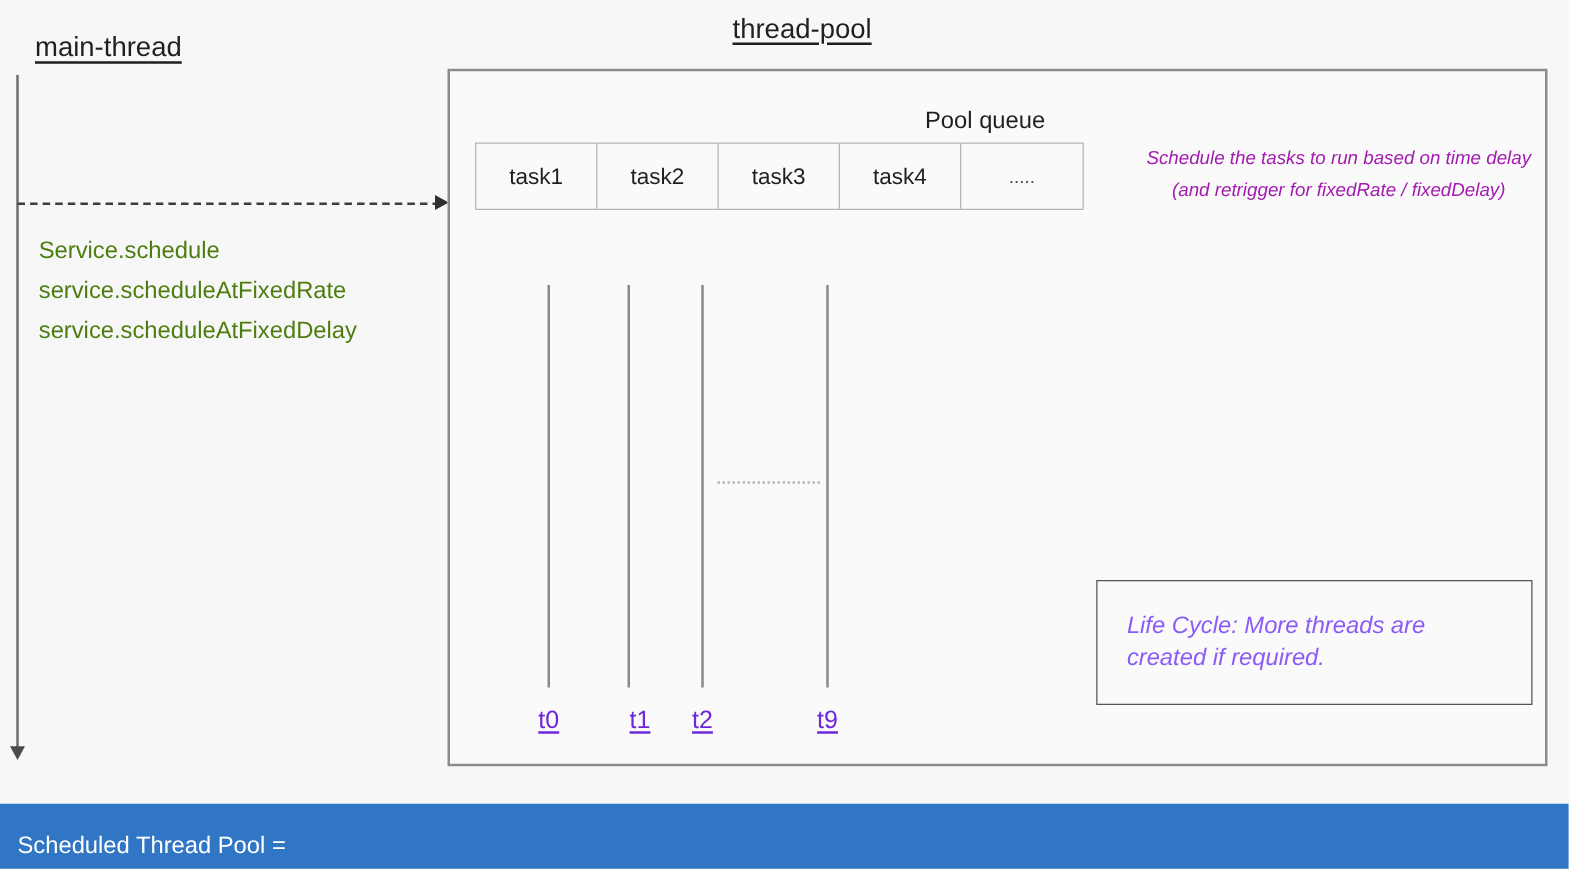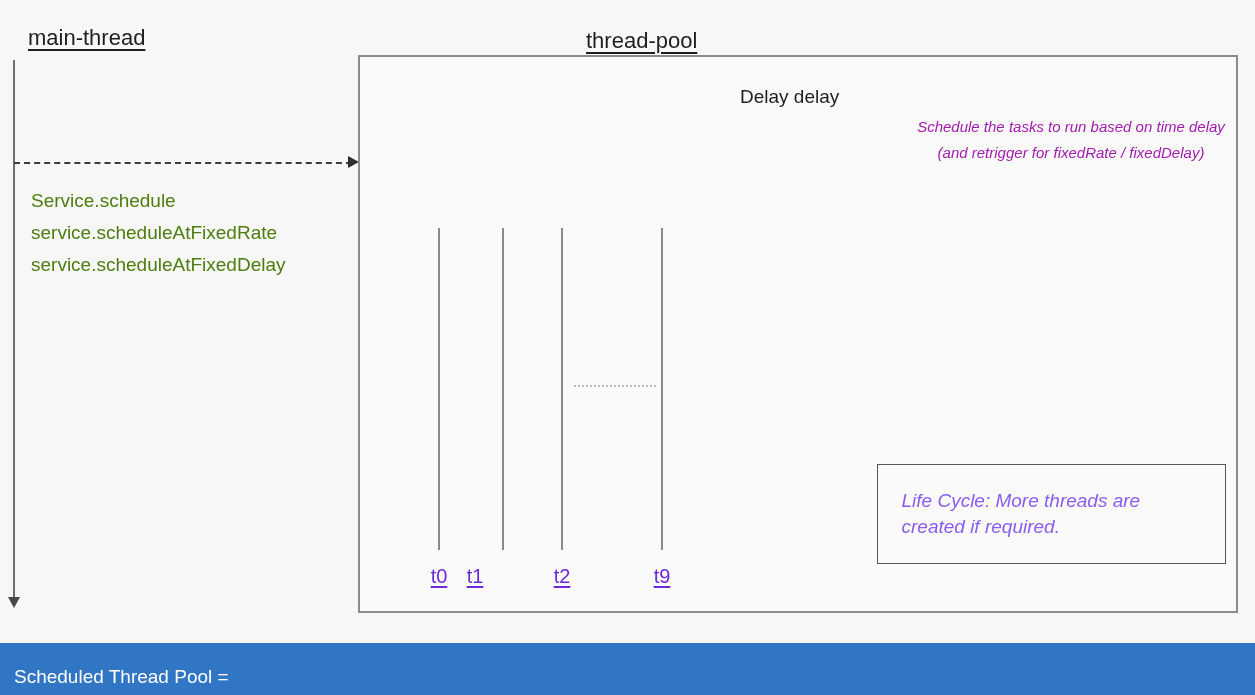--- a/index.html
+++ b/index.html
@@ -26,21 +26,21 @@
   
   .lane-title {
     position: absolute;
     font-size: 22px;
     color: #1f1f1f;
     text-decoration: underline;
     text-underline-offset: 4px;
     white-space: nowrap;
   }
   #main-thread-title { left: 28px; top: 25px; }
-  #thread-pool-title { left: 586px; top: 28px; }
+  #thread-pool-title { left: 586px; top: 10px; }
 
   
   #main-thread-line {
     position: absolute;
     left: 13px;
     top: 60px;
     width: 2px;
     height: 540px;
     background: #6e6e6e;
   }
@@ -167,21 +167,21 @@
     position: absolute;
     top: 565px;
     font-size: 20px;
     color: #6d28d9;
     text-decoration: underline;
     text-underline-offset: 3px;
     transform: translateX(-50%);
     white-space: nowrap;
   }
   #thread-label-t0 { left: 439px; }
-  #thread-label-t1 { left: 475px; }
+  #thread-label-t1 { left: 512px; }
   #thread-label-t2 { left: 562px; }
   #thread-label-t9 { left: 662px; }
 
   
   #life-cycle-box {
     position: absolute;
     left: 877px;
     top: 464px;
     width: 349px;
     height: 100px;
@@ -235,22 +235,29 @@
   <div id="main-thread-calls">
     <div class="call-line">Service.schedule</div>
     <div class="call-line">service.scheduleAtFixedRate</div>
     <div class="call-line">service.scheduleAtFixedDelay</div>
   </div>
 
   <div class="lane-title" id="thread-pool-title">thread-pool</div>
 
   <div id="thread-pool-box"></div>
 
-  <div id="delay-queue-label">Delay delay</div>
-
+  <div id="delay-queue-label">Pool queue</div>
+
+  <div id="delay-queue-table">
+    <div class="queue-cell">task1</div>
+    <div class="queue-cell">task2</div>
+    <div class="queue-cell">task3</div>
+    <div class="queue-cell">task4</div>
+    <div class="queue-cell ellipsis">.....</div>
+  </div>
 
   <div id="schedule-note">Schedule the tasks to run based on time delay (and retrigger for fixedRate / fixedDelay)</div>
 
   <div class="thread-line" id="thread-line-t0"></div>
   <div class="thread-line" id="thread-line-t1"></div>
   <div class="thread-line" id="thread-line-t2"></div>
   <div class="thread-line" id="thread-line-t9"></div>
   <div id="thread-gap-dots"></div>
 
   <div class="thread-label" id="thread-label-t0">t0</div>

